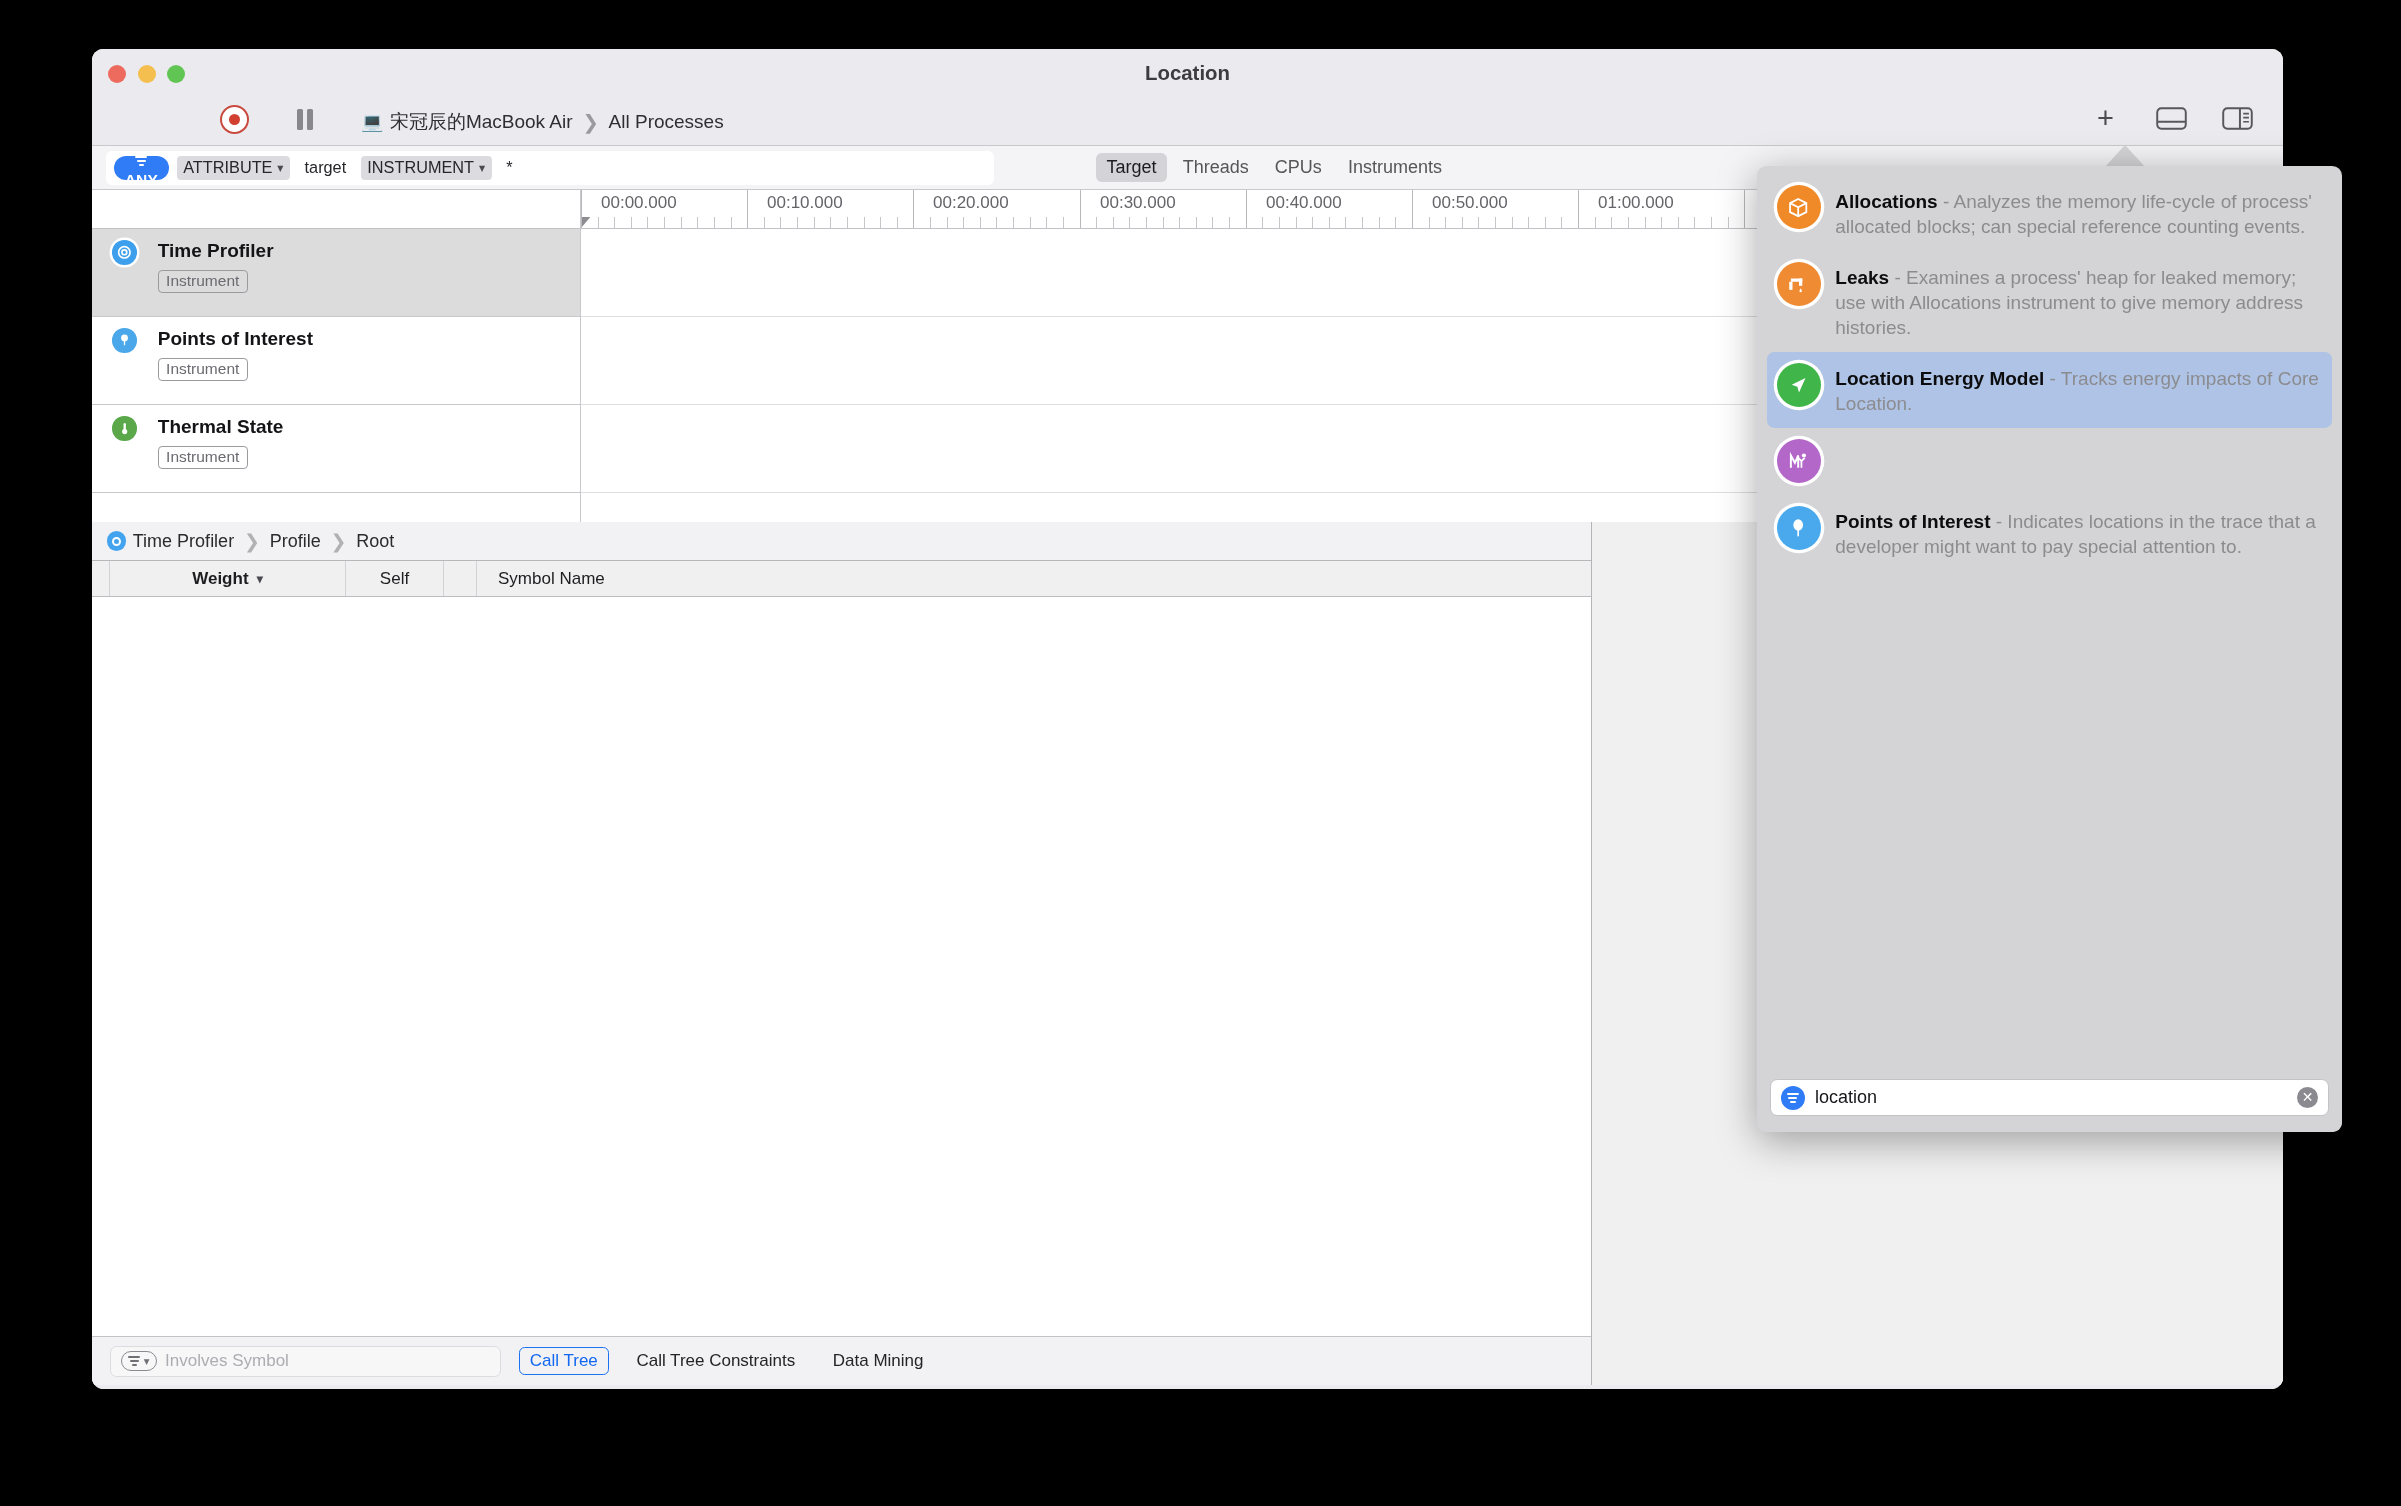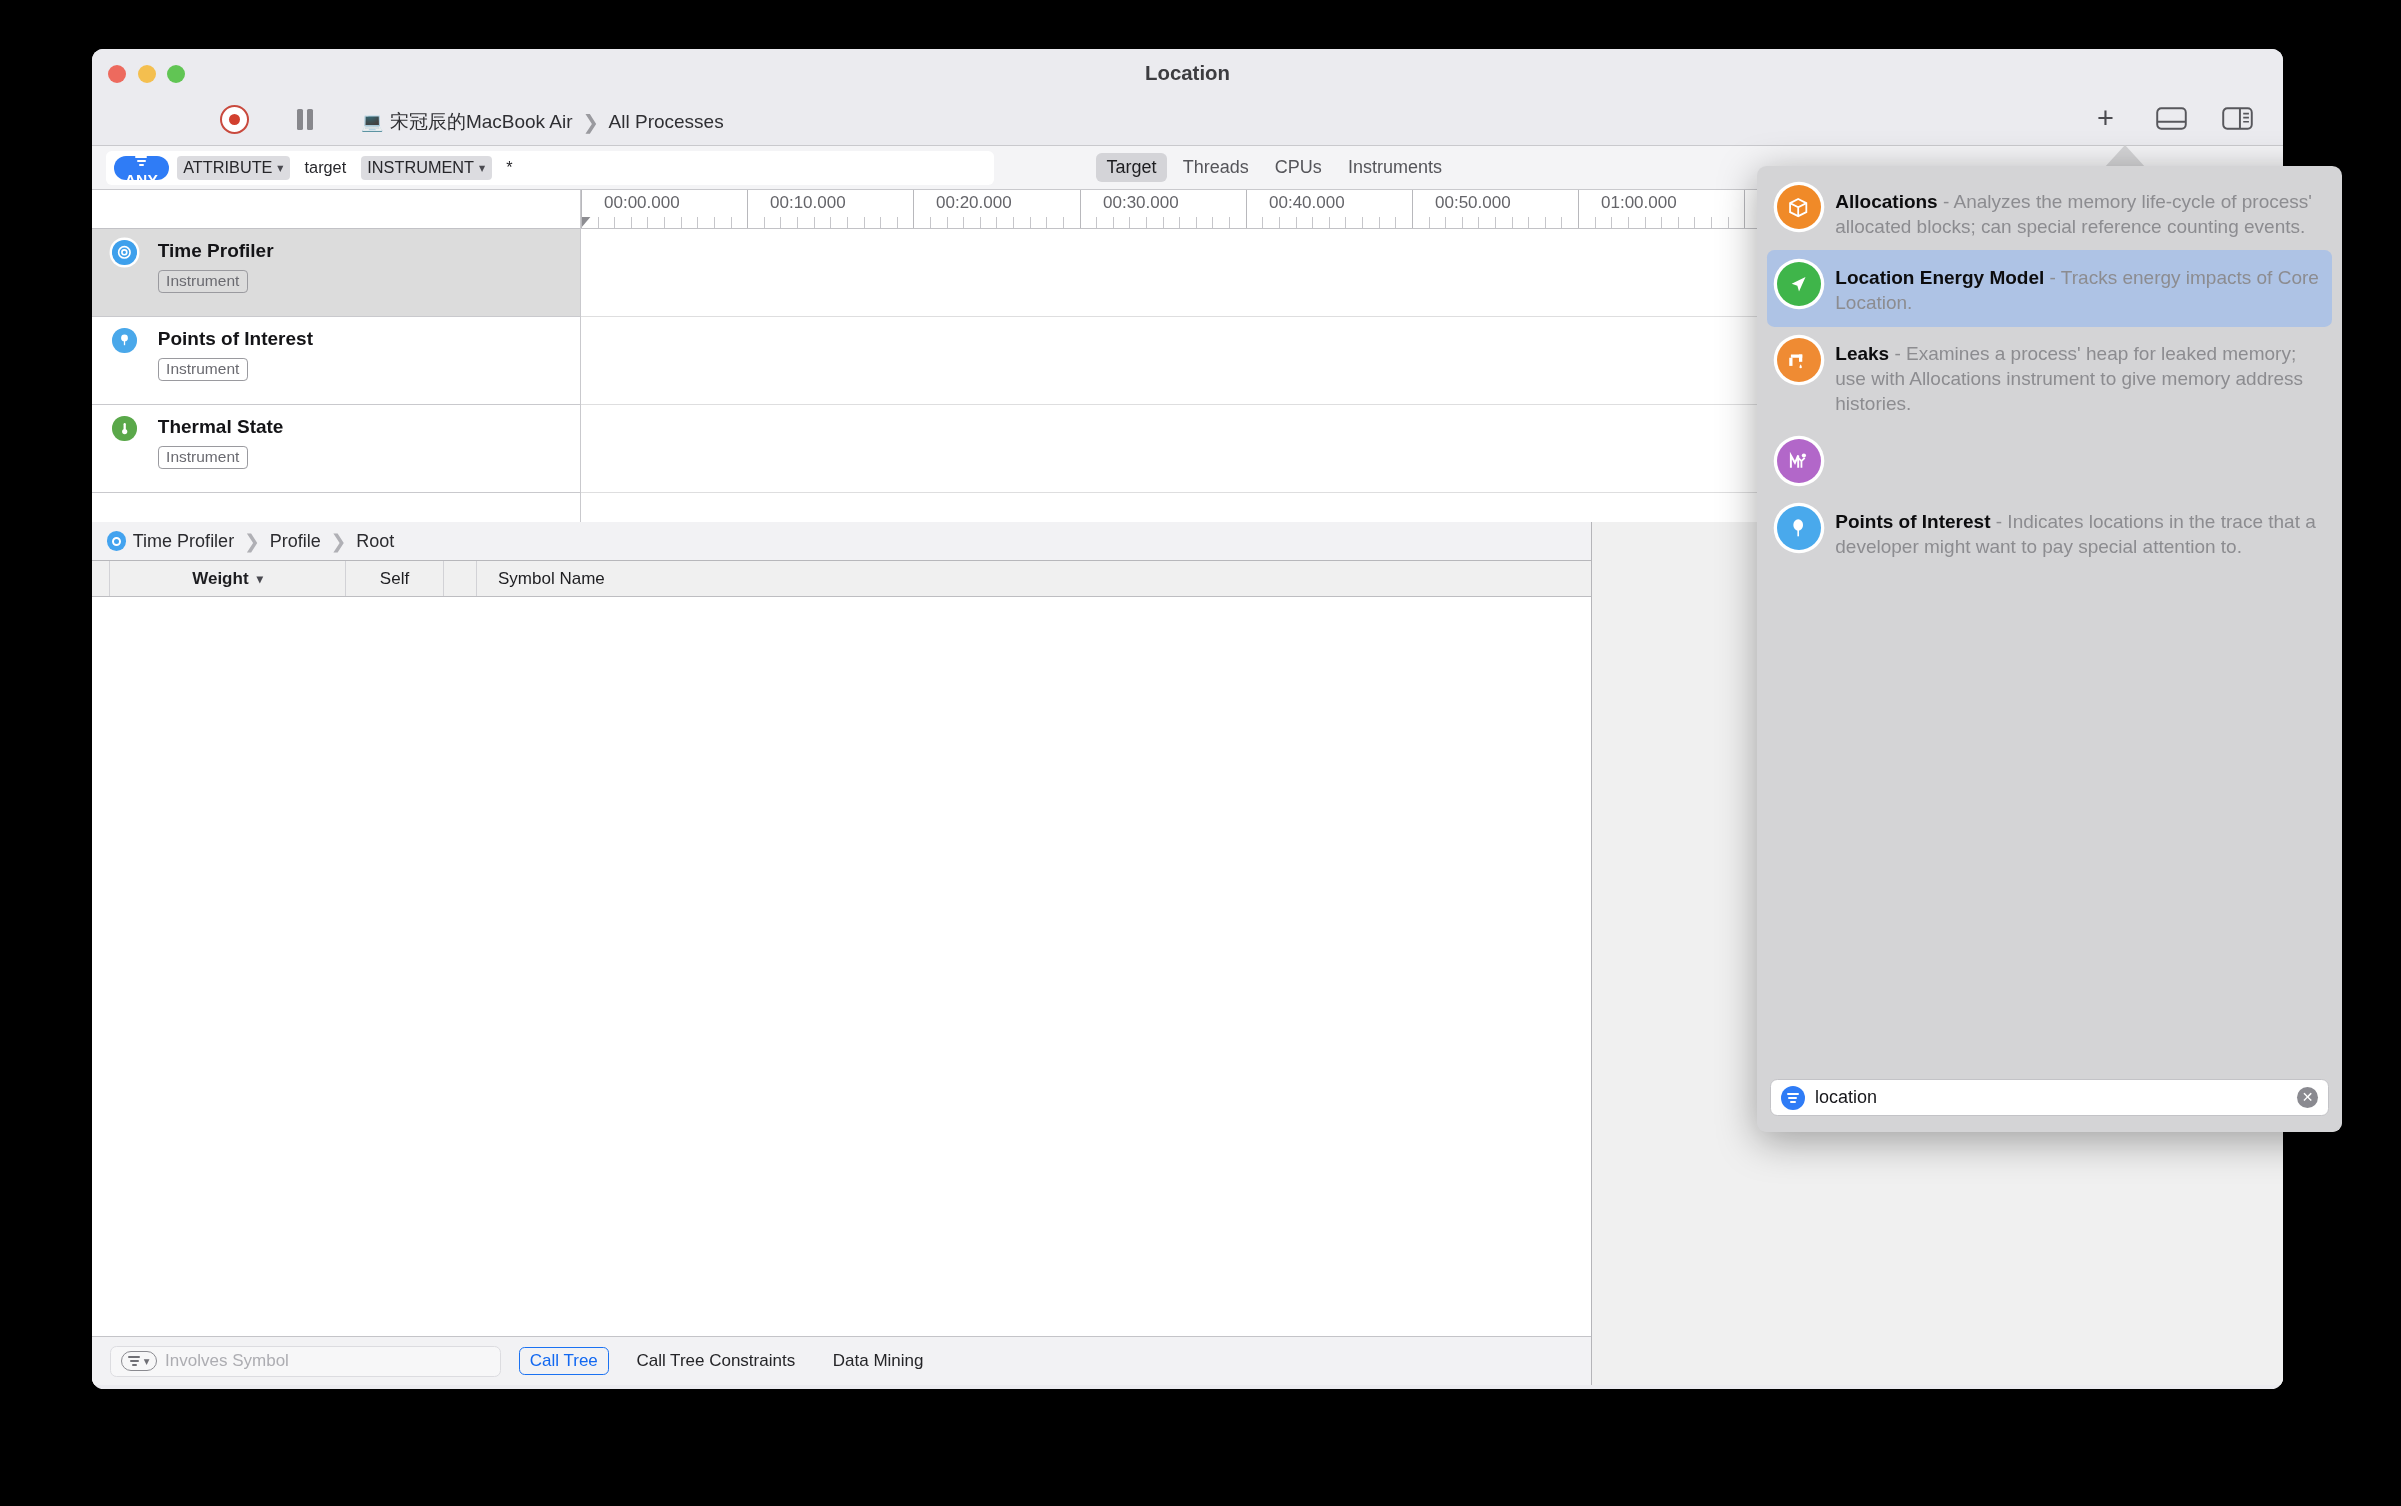--- a/index.html
+++ b/index.html
@@ -112,21 +112,21 @@
   }
   .seg.active { background: #d4d4d8; color: #1d1d20; }
 
   
   .timeline-wrap { position: relative; height: 332px; background: #fff; display: flex; }
   .track-list { width: 489px; border-right: 0.8px solid #c9c9cd; background: #fff; }
   .ruler-area { flex: 1; position: relative; overflow: hidden; background: #fff; }
 
   .ruler { position: relative; height: 39px; border-bottom: 0.8px solid #c2c2c6; background: #fff; }
   .tick-major { position: absolute; top: 0; bottom: 0; width: 0.8px; background: #b8b8bc; }
-  .tick-label { position: absolute; top: 3.3px; font-size: 17px; color: #646469; padding-left: 3px; white-space: nowrap; margin-left: 20px;}
+  .tick-label { position: absolute; top: 3.3px; font-size: 17px; color: #646469; padding-left: 20px; white-space: nowrap;}
   .tick-minor { position: absolute; bottom: 0; width: 0.8px; height: 10.6px; background: #c6c6ca; }
   .playhead { position: absolute; left: 0; bottom: 0; width: 9.8px; height: 11.4px; background: #8d8d92;
               clip-path: polygon(0 0, 100% 0, 0 100%); }
 
   .track-head-row {
     position: relative; height: 88px; border-bottom: 0.8px solid #c9c9cd;
     display: flex; align-items: flex-start; padding: 11.4px 0 0 0;
   }
   .track-head-row.selected { background: #dcdcdc; }
   .track-head-row.empty { height: 68px; }
@@ -537,44 +537,44 @@
             <path d="M15 5 L25 10 L25 21 L15 26 L5 21 L5 10 Z" fill="none" stroke="#fff" stroke-width="2.2"></path>
             <path d="M5 10 L15 15 L25 10 M15 15 L15 26" fill="none" stroke="#fff" stroke-width="2.2"></path>
           </svg>
       </div>
       <div class="pop-text">
         <b>Allocations</b>
         <span>- Analyzes the memory life-cycle of process' allocated blocks; can special reference counting events.</span>
       </div>
     </div>
 
-    <div class="pop-row selected">
-      <div class="pop-icon" style="background:#3fb54a;">
-        <svg width="24.4" height="24.4" viewBox="0 0 30 30">
-            <path d="M24 6 L7 14.5 L14 17 L16 24 Z" fill="#fff"></path>
-          </svg>
-      </div>
-      <div class="pop-text">
-        <b>Location Energy Model</b>
-        <span>- Tracks energy impacts of Core Location.</span>
-      </div>
-    </div>
-
     <div class="pop-row">
       <div class="pop-icon" style="background:#ef8b33;">
         <svg width="24.4" height="24.4" viewBox="0 0 30 30">
             <rect x="6" y="8" width="14" height="4" fill="#fff"></rect>
             <rect x="16" y="8" width="4" height="9" fill="#fff"></rect>
             <rect x="4" y="12" width="4" height="10" fill="#fff"></rect>
             <path d="M18 20 q3 5 0 5 q-3 0 0 -5" fill="#fff"></path>
           </svg>
       </div>
       <div class="pop-text">
         <b>Leaks</b>
         <span>- Examines a process' heap for leaked memory; use with Allocations instrument to give memory address histories.</span>
+      </div>
+    </div>
+
+    <div class="pop-row selected">
+      <div class="pop-icon" style="background:#3fb54a;">
+        <svg width="24.4" height="24.4" viewBox="0 0 30 30">
+            <path d="M24 6 L7 14.5 L14 17 L16 24 Z" fill="#fff"></path>
+          </svg>
+      </div>
+      <div class="pop-text">
+        <b>Location Energy Model</b>
+        <span>- Tracks energy impacts of Core Location.</span>
       </div>
     </div>
 
     <div class="pop-row">
       <div class="pop-icon" style="background:#b267c9;">
         <svg width="24.4" height="24.4" viewBox="0 0 30 30">
             <path d="M6 23 L6 8 L11 17 L15 8 L15 23" fill="none" stroke="#fff" stroke-width="2.4"></path>
             <path d="M19 23 L19 15 M19 15 L23 11 M19 15 L15 11" fill="none" stroke="#fff" stroke-width="2.2"></path>
             <circle cx="22" cy="8" r="2.6" fill="#fff"></circle>
           </svg>

